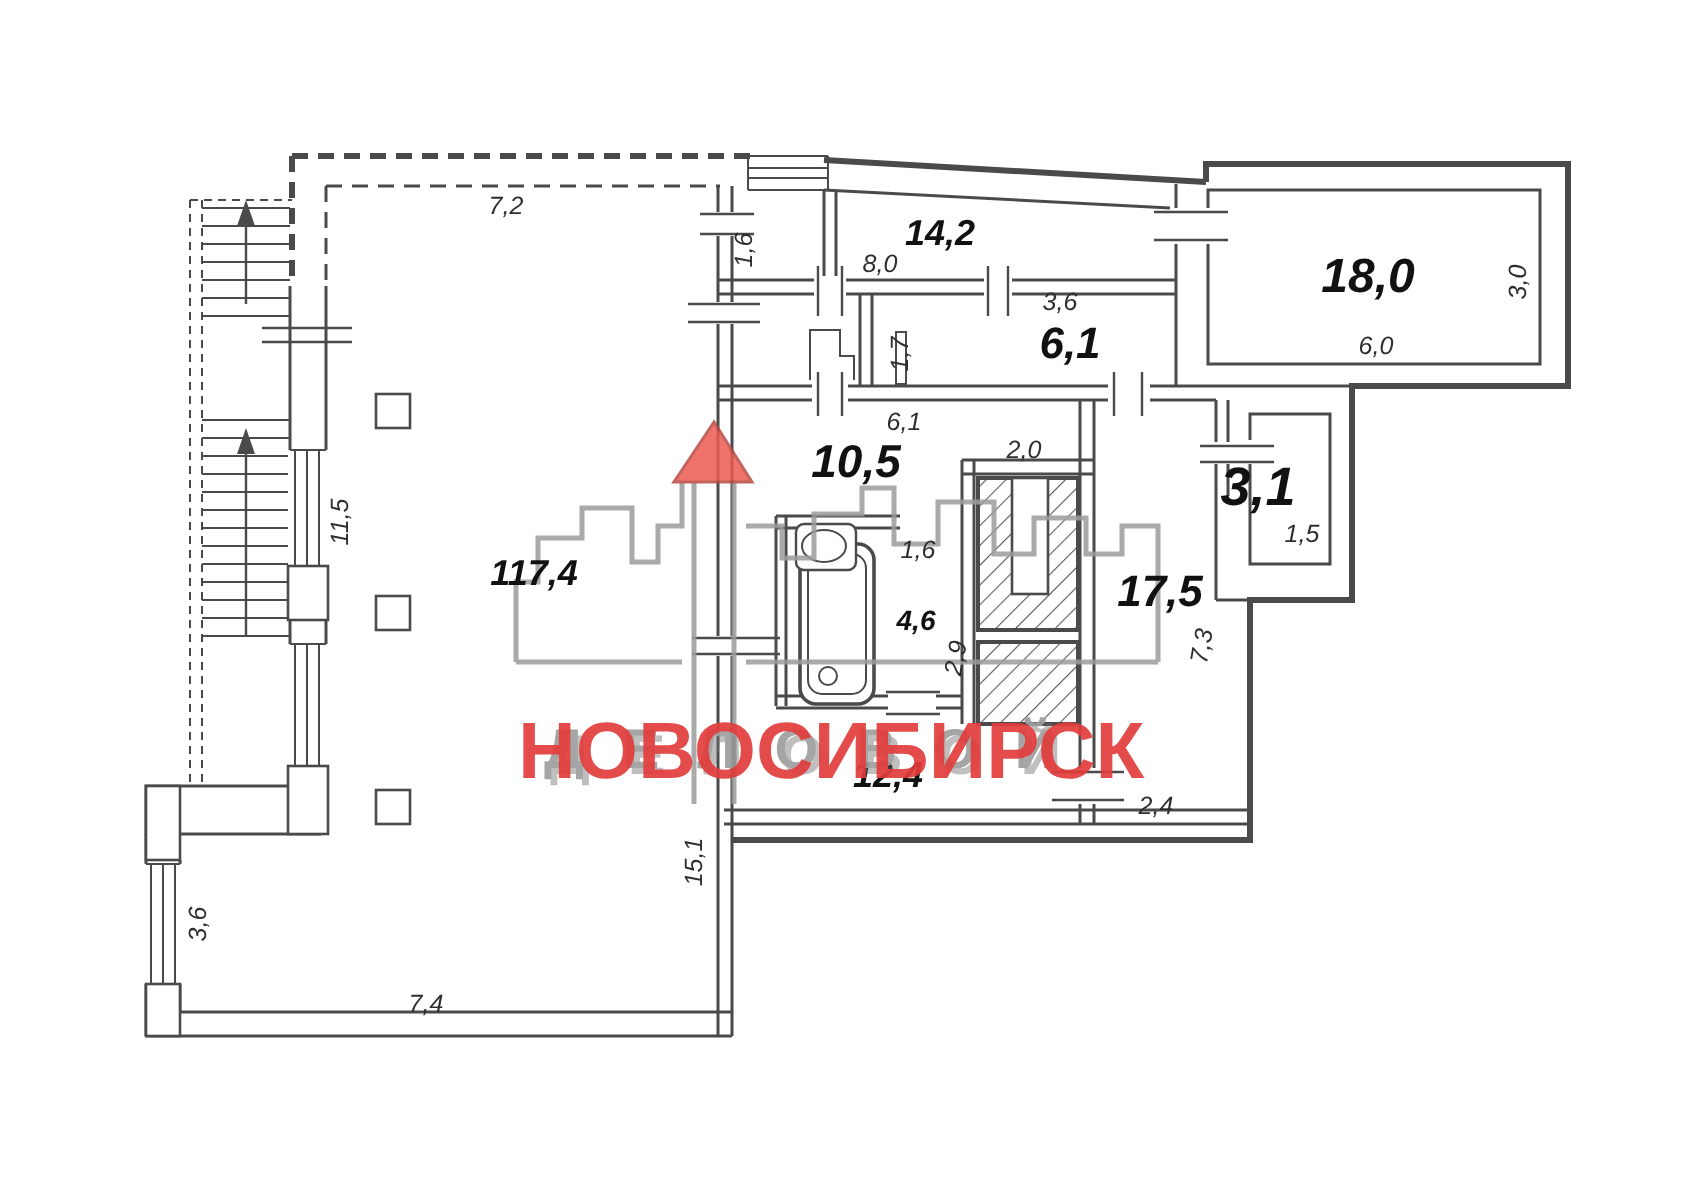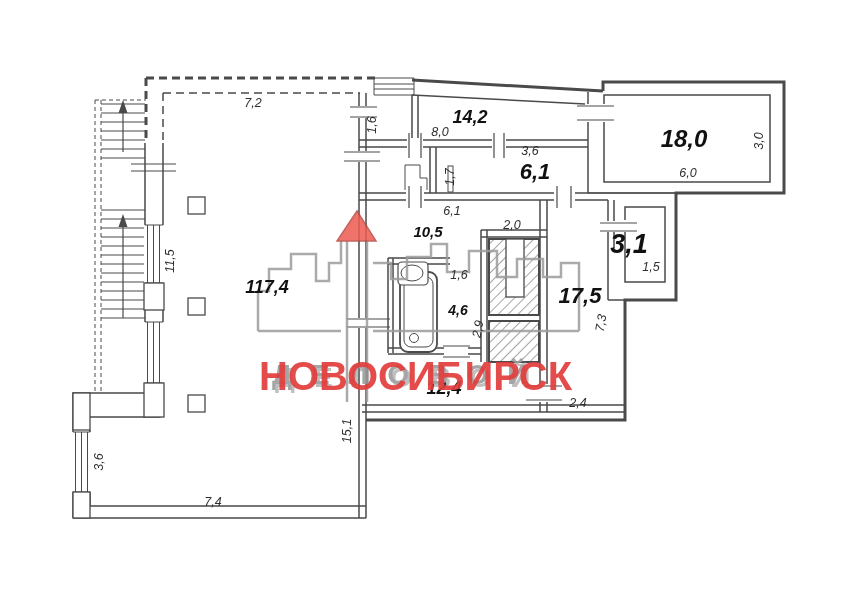--- a/index.html
+++ b/index.html
@@ -157,21 +157,21 @@
     <path d="M258,331 H341 M373,331 H579" stroke="#9c9c9c" stroke-width="2.5"></path>
     <path d="M347,241 V402 M367,241 V402" stroke="#9c9c9c" stroke-width="2.5"></path>
     <polygon points="357,211 337,241 376,241" fill="#ed5a52" stroke="#b94a42" stroke-width="1.5"></polygon>
   </g>
 </svg>
 
 <span class="lab room" style="left:267px;top:287px;font-size:18px">117,4</span>
 <span class="lab room" style="left:470px;top:117px;font-size:18px">14,2</span>
 <span class="lab room" style="left:535px;top:172px;font-size:22px">6,1</span>
 <span class="lab room" style="left:684px;top:139px;font-size:24px">18,0</span>
-<span class="lab room" style="left:428px;top:231px;font-size:15px">10,5</span>
+<span class="lab room" style="left:428px;top:231px;font-size:23px">10,5</span>
 <span class="lab room" style="left:629px;top:244px;font-size:27px">3,1</span>
 <span class="lab room" style="left:580px;top:296px;font-size:22px">17,5</span>
 <span class="lab room" style="left:458px;top:310px;font-size:14px">4,6</span>
 <span class="lab room" style="left:444px;top:388px;font-size:18px">12,4</span>
 
 <span class="lab dim" style="left:253px;top:103px">7,2</span>
 <span class="lab dim rot" style="left:372px;top:125px">1,6</span>
 <span class="lab dim" style="left:440px;top:132px">8,0</span>
 <span class="lab dim" style="left:530px;top:151px">3,6</span>
 <span class="lab dim rot" style="left:450px;top:177px">1,7</span>

